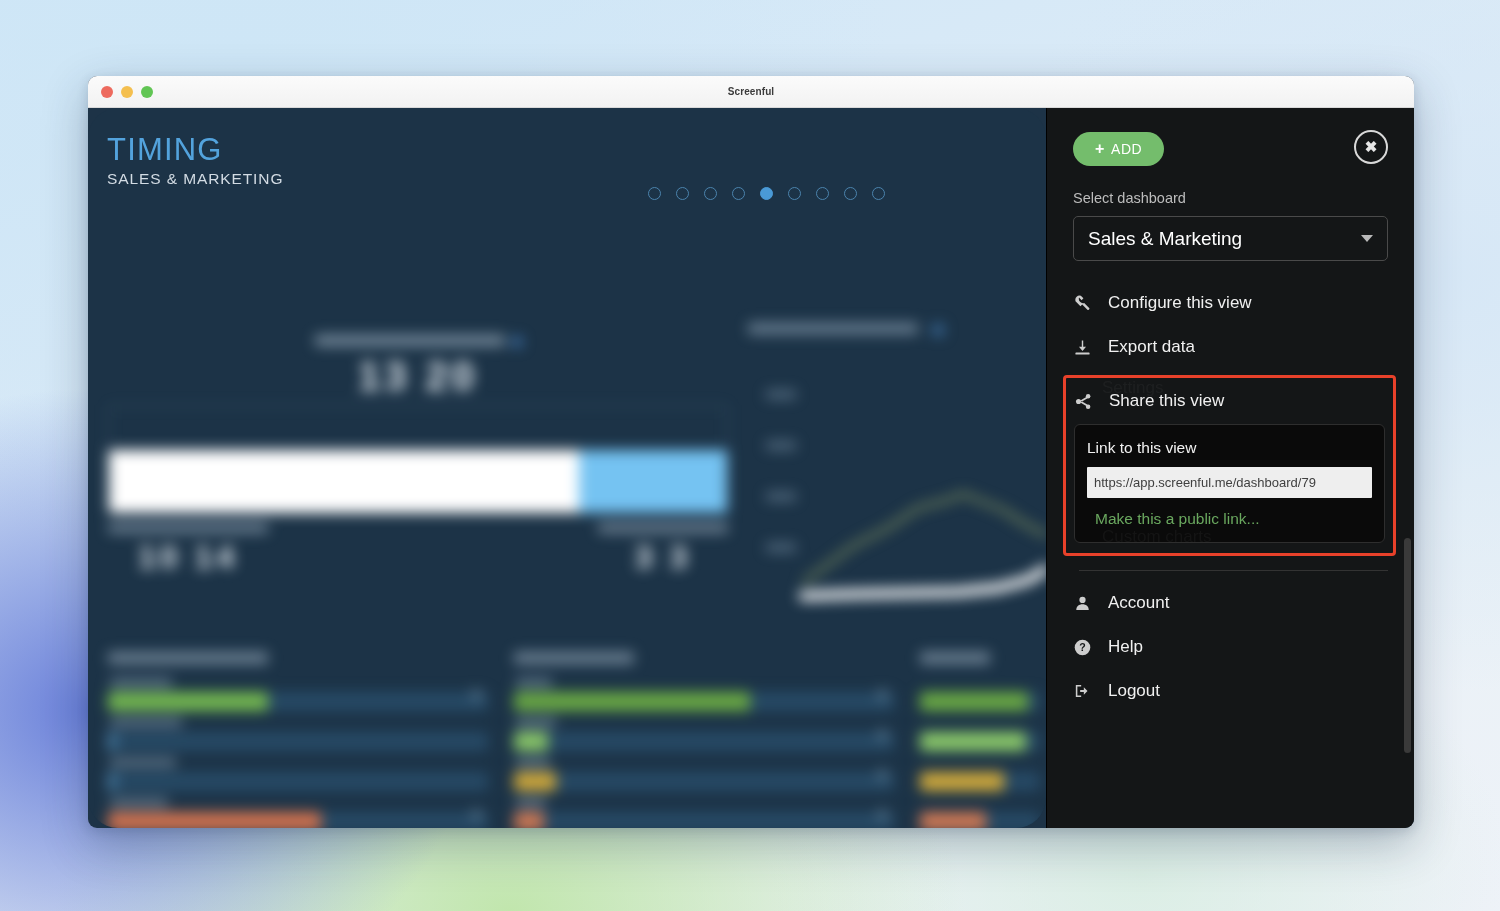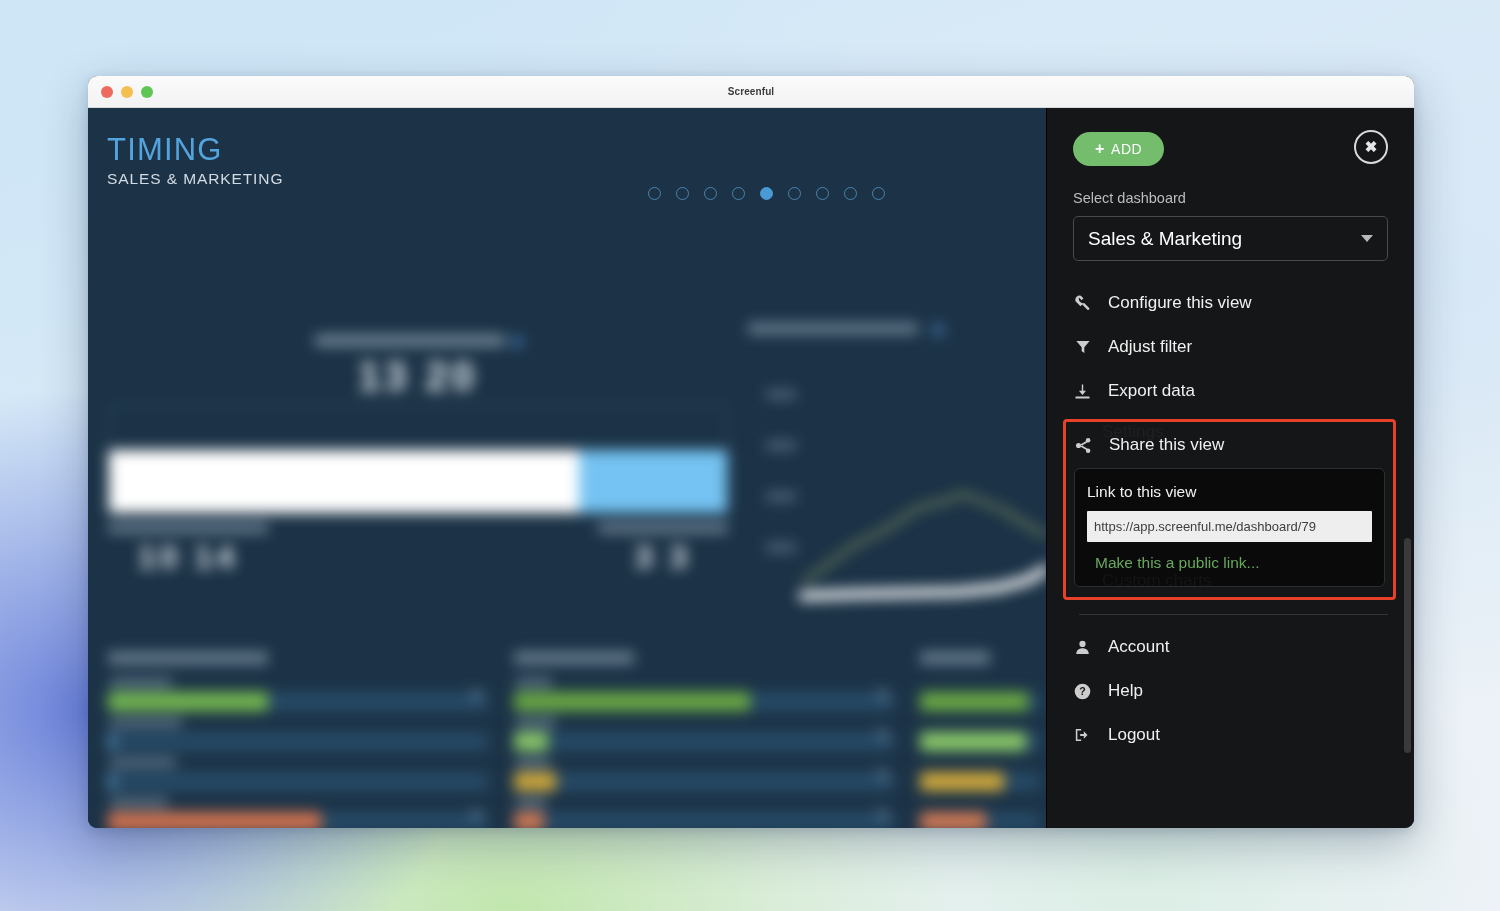--- a/index.html
+++ b/index.html
@@ -55,20 +55,21 @@
   }
 
   .window-body { display: flex; height: 720px; }
 
   
   .dashboard {
     position: relative;
     width: 958px; height: 720px;
     background: #1c3347;
     overflow: hidden;
+    border-radius: 30px;
   }
   .dash-header {
     position: relative; height: 94px;
     padding: 26px 0 0 19px;
   }
   .dash-title {
     font-size: 31px; color: #53a3dd; letter-spacing: 1.2px;
     font-weight: 300; line-height: 1;
   }
   .dash-sub {
@@ -370,28 +371,20 @@
 
           <div class="mi">
             <span class="ic">
               <svg width="17" height="17" viewBox="0 0 24 24" fill="#cdcdcd">
                 <path d="M21.7 18.6l-7.3-7.3a6 6 0 0 1-7.3-7.6l3.6 3.6 2.6-2.6L9.7 1A6 6 0 0 0 2.1 8.3l-.3.3 7.3 7.3 2.5-2.5 7.3 7.3a1.3 1.3 0 0 0 1.9 0l.9-.9a1.3 1.3 0 0 0 0-1.2z"></path>
               </svg>
             </span>
             <span>Configure this view</span>
           </div>
 
-          <div class="mi">
-            <span class="ic">
-              <svg width="16" height="16" viewBox="0 0 24 24" fill="#cdcdcd">
-                <path d="M2 3h20l-8 9.5V21l-4-2.5v-6z"></path>
-              </svg>
-            </span>
-            <span>Adjust filter</span>
-          </div>
 
           <div class="mi">
             <span class="ic">
               <svg width="17" height="17" viewBox="0 0 24 24" fill="#cdcdcd">
                 <path d="M11 2h2v9h4l-5 6-5-6h4z"></path>
                   <rect x="2" y="19" width="20" height="3" rx="1"></rect>
               </svg>
             </span>
             <span>Export data</span>
           </div>

